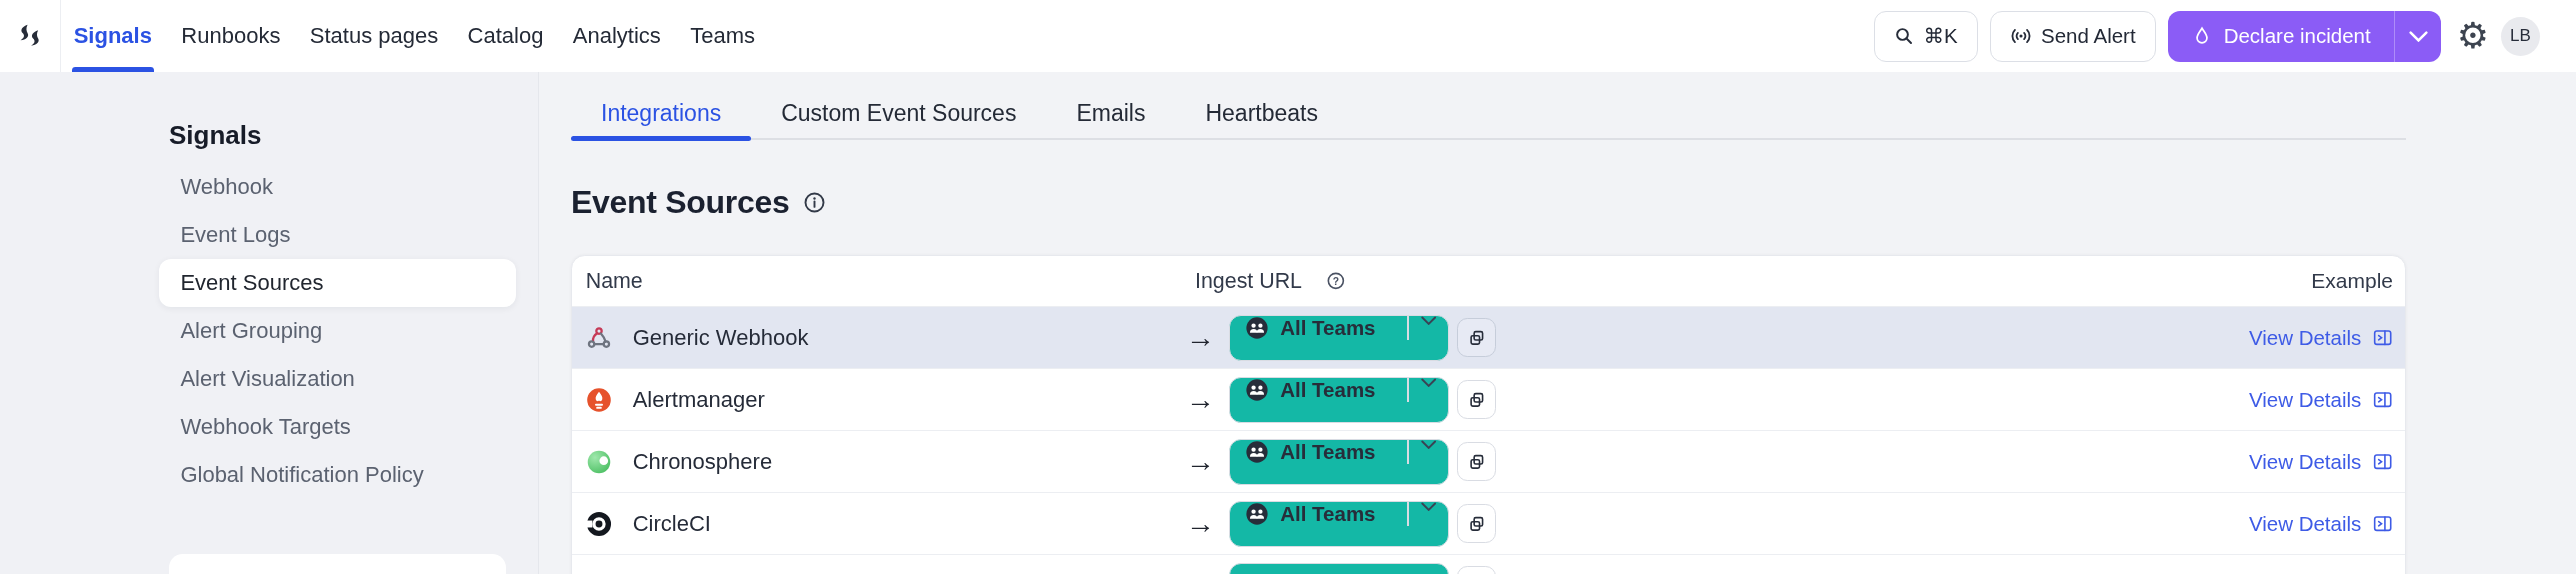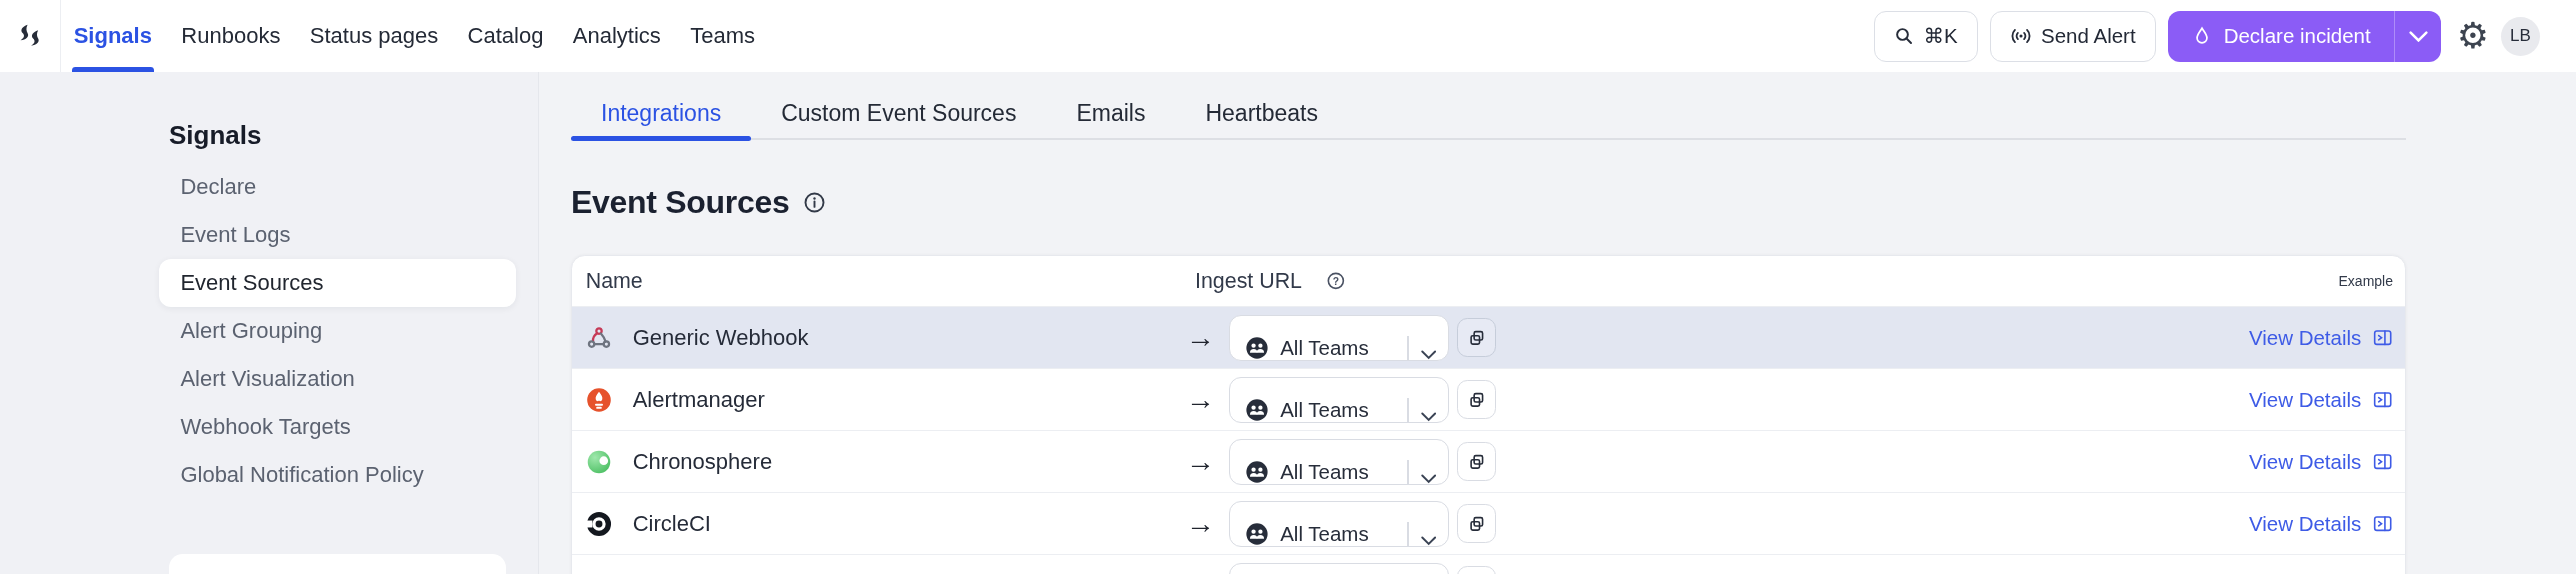--- a/index.html
+++ b/index.html
@@ -51,30 +51,30 @@
 
   .page-head { margin-top:44px; display:flex; align-items:center; gap:13.7px; }
   .page-head h1 { font-size:32px; font-weight:600; color:#1b2130; letter-spacing:-0.3px; }
 
   .card { margin-top:34px; width:1835px; height:376px; background:#fff; border:1.7px solid #e7e9ee;
           border-radius:13.7px; position:relative; box-shadow:0 0.9px 3.4px rgba(20,24,40,0.05); overflow:visible; }
   .thead { height:50px; position:relative; display:flex; align-items:center; }
   .th-name { margin-left:13.7px; font-size:21.4px; font-weight:500; color:#323a4a; }
   .th-ingest { position:absolute; left:623px; display:flex; align-items:center; gap:24px;
                font-size:21.4px; font-weight:500; color:#323a4a; }
-  .th-example { position:absolute; right:12px; font-size:14px; font-weight:500; color:#323a4a; }
+  .th-example { position:absolute; right:12px; font-size:21px; font-weight:500; color:#323a4a; }
 
   .trow { height:62px; border-top:1.7px solid #eceef2; position:relative; display:flex; align-items:center; }
   .trow.hl { background:#e2e6f1; }
   .row-name { display:flex; align-items:center; margin-left:13.7px; gap:21px; }
   .row-name span { font-size:22px; font-weight:500; color:#252b38; }
   .row-mid { position:absolute; left:614px; display:flex; align-items:center; }
   .arrow { font-size:29px; color:#20242e; width:32.5px; }
-  .team-pill { margin-left:10.3px; width:220px; height:46px; background:#ffffff; border:1.7px solid #d9dce3;
-               border-radius:12px; display:flex; align-items:flex-end; padding-left:15.4px; cursor:pointer; }
+  .team-pill { margin-left:10.3px; width:220px; height:46px; background:#14b8a6; border:1.7px solid #d9dce3;
+               border-radius:12px; display:flex; align-items:flex-start; padding-left:15.4px; cursor:pointer;font-weight:bold; }
   .team-pill .lbl { margin-left:11px; font-size:20.5px; color:#272d3a; }
   .pill-div { margin-left:auto; width:1.7px; height:24px; background:#d9dce3; }
   .pill-caret { width:39px; display:flex; align-items:center; justify-content:center; }
   .copy-btn { margin-left:8.6px; width:39px; height:39px; border:1.7px solid #d9dce3; border-radius:10.3px;
               background:#fff; display:flex; align-items:center; justify-content:center; cursor:pointer; }
   .copy-btn.pressed { background:#e7eaf4; border-color:#c6cdda; }
   .view-details { position:absolute; right:12px; display:flex; align-items:center; gap:10.3px;
                   color:#3e5be6; font-size:20.5px; font-weight:500; cursor:pointer; }
 
   .tooltip { position:absolute; left:703px; top:114px; width:432px; background:#20242e; color:#fff;
@@ -137,21 +137,21 @@
       <span>LB</span>
     </div>
   </div>
 </header>
 
 <div class="content">
 
   <aside class="sidebar">
     <h2>Signals</h2>
     <div class="side-list">
-      <div class="side-item">Declare</div>
+      <div class="side-item">Webhook</div>
       <div class="side-item">Event Logs</div>
       <div class="side-item active">Event Sources</div>
       <div class="side-item">Alert Grouping</div>
       <div class="side-item">Alert Visualization</div>
       <div class="side-item">Webhook Targets</div>
       <div class="side-item">Global Notification Policy</div>
     </div>
     <div class="side-stub"></div>
   </aside>
 

